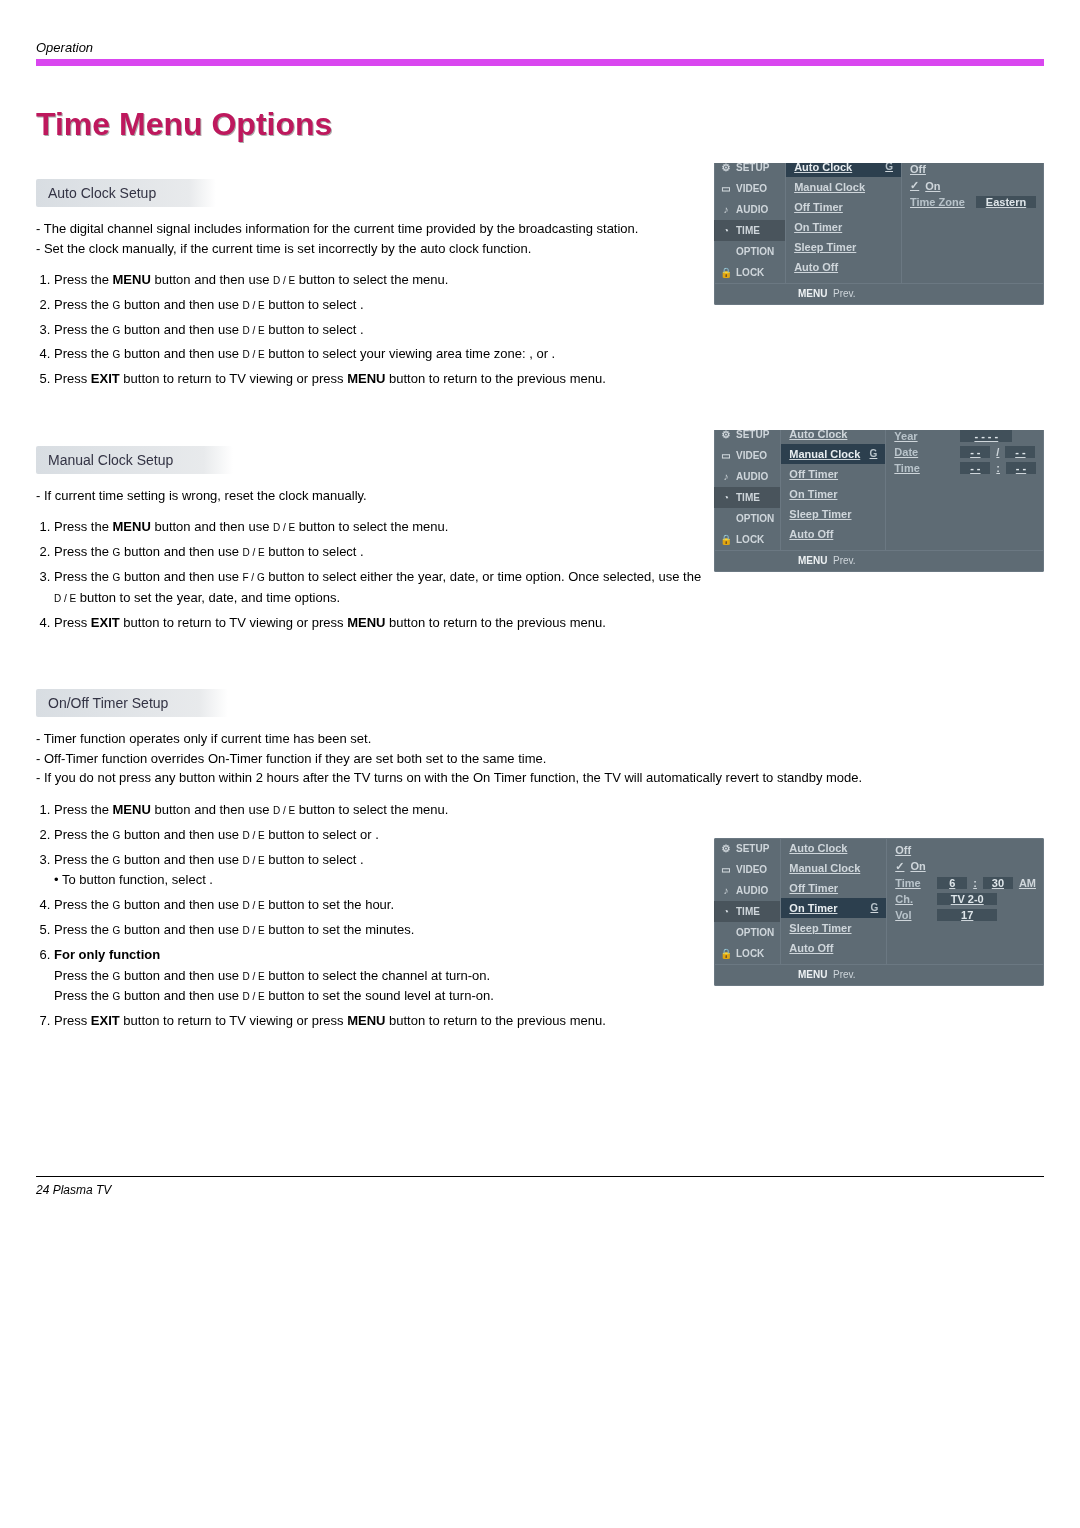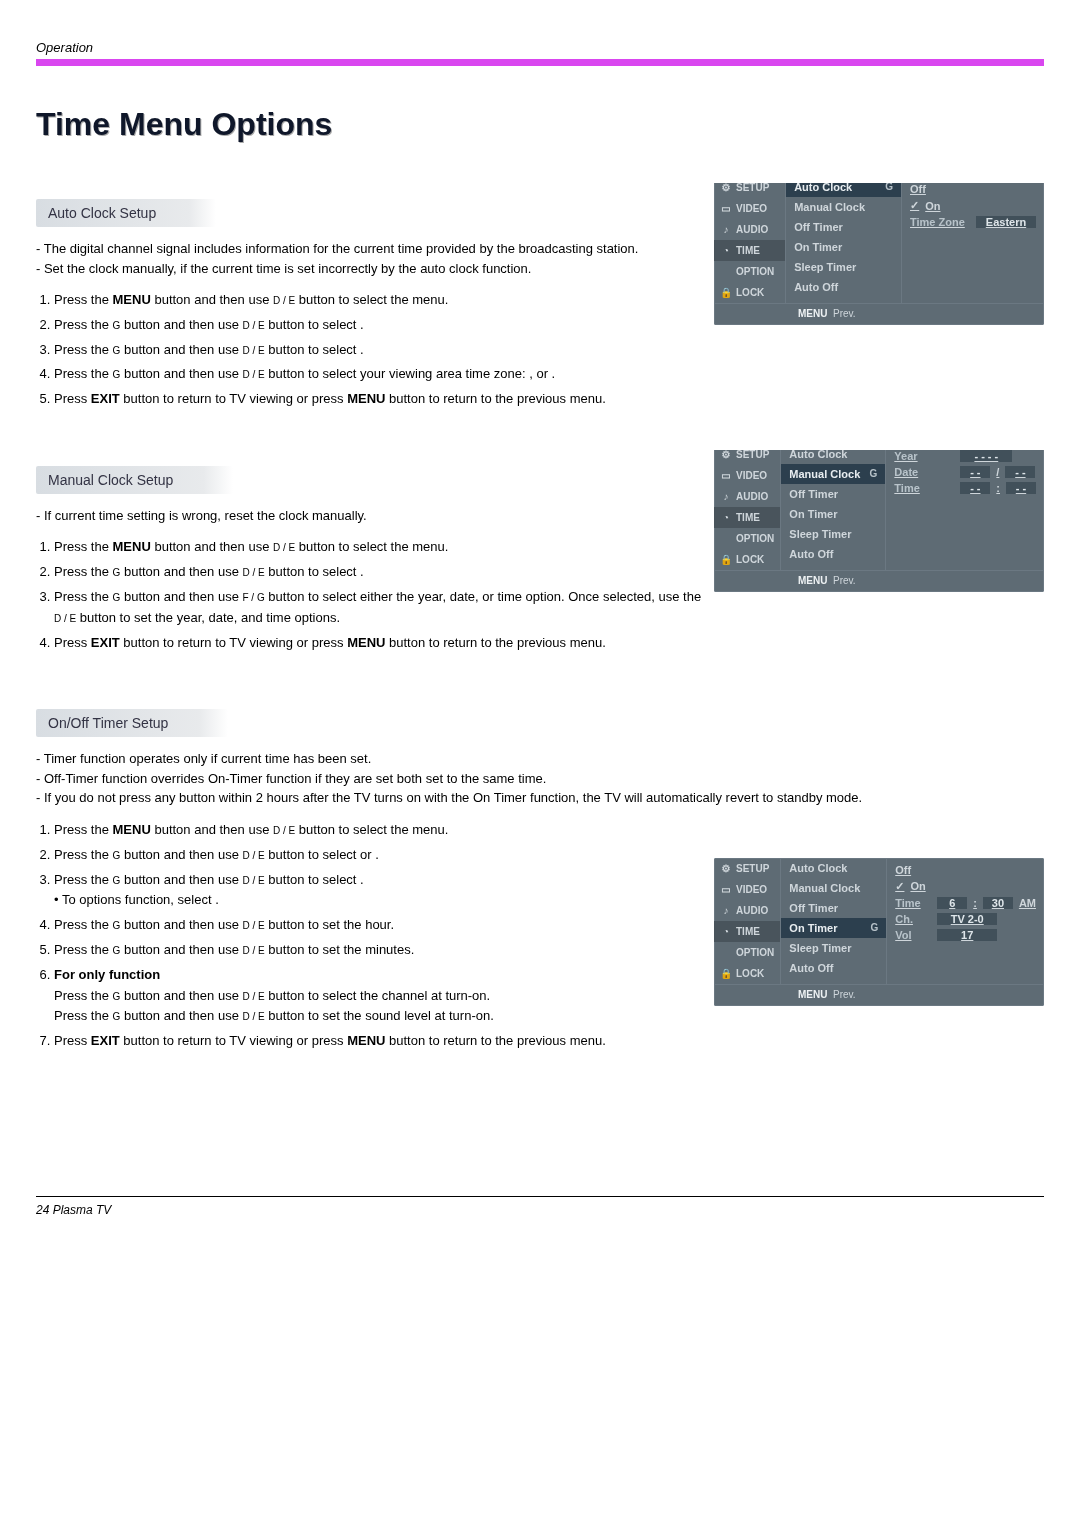--- a/index.html
+++ b/index.html
@@ -18,23 +18,23 @@
   .top-header {
     font-style: italic;
     font-size: 13px;
     padding-bottom: 4px;
     border-bottom: 7px solid #d946ef;
     margin-bottom: 40px;
   }
   .page-title {
     font-size: 32px;
     font-weight: bold;
-    color: #0f172a;
+    color: #be185d;
     text-shadow: 1px 1px 0 #aaa;
-    margin-bottom: 40px;
+    margin-bottom: 20px;
   }
   .subheader {
     display: inline-block;
     background: linear-gradient(to right, #d8dde2, #e8eaec 85%, #fff);
     padding: 6px 60px 6px 12px;
     font-size: 14px;
     color: #334;
     border-radius: 2px;
     margin: 16px 0 12px 0;
   }
@@ -91,20 +91,21 @@
     width: 12px;
     text-align: center;
     font-size: 10px;
   }
   .osd-tab.active {
     background: #49545c;
   }
   .osd-mid {
     width: 126px;
     border-right: 1px solid #6b7882;
+    text-decoration: underline;
   }
   .osd-mid-item {
     padding: 4px 8px;
     font-weight: bold;
   }
   .osd-mid-item.sel {
     background: #2c3f4e;
     color: #e8edf0;
     display: flex;
     justify-content: space-between;
@@ -403,21 +404,21 @@
 
     <ol class="steps">
       <li>
         <span>Press the </span><span class="bold">MENU</span><span> button and then use </span><span class="navbtn">D / E</span><span> button to select the </span><span> menu.</span>
       </li>
       <li>
         <span>Press the </span><span class="navbtn">G</span><span> button and then use </span><span class="navbtn">D / E</span><span> button to select </span><span> or </span><span>.</span>
       </li>
       <li>
         <span>Press the </span><span class="navbtn">G</span><span> button and then use </span><span class="navbtn">D / E</span><span> button to select </span><span>.</span><br>
-        <span>• To options </span><span> function, select </span><span>.</span>
+        <span>• To button </span><span> function, select </span><span>.</span>
       </li>
       <li>
         <span>Press the </span><span class="navbtn">G</span><span> button and then use </span><span class="navbtn">D / E</span><span> button to set the hour.</span>
       </li>
       <li>
         <span>Press the </span><span class="navbtn">G</span><span> button and then use </span><span class="navbtn">D / E</span><span> button to set the minutes.</span>
       </li>
       <li>
         <span class="bold"><span>For only </span><span> function</span></span><br>
         <span>Press the </span><span class="navbtn">G</span><span> button and then use </span><span class="navbtn">D / E</span><span> button to select the channel at turn-on.</span><br>

